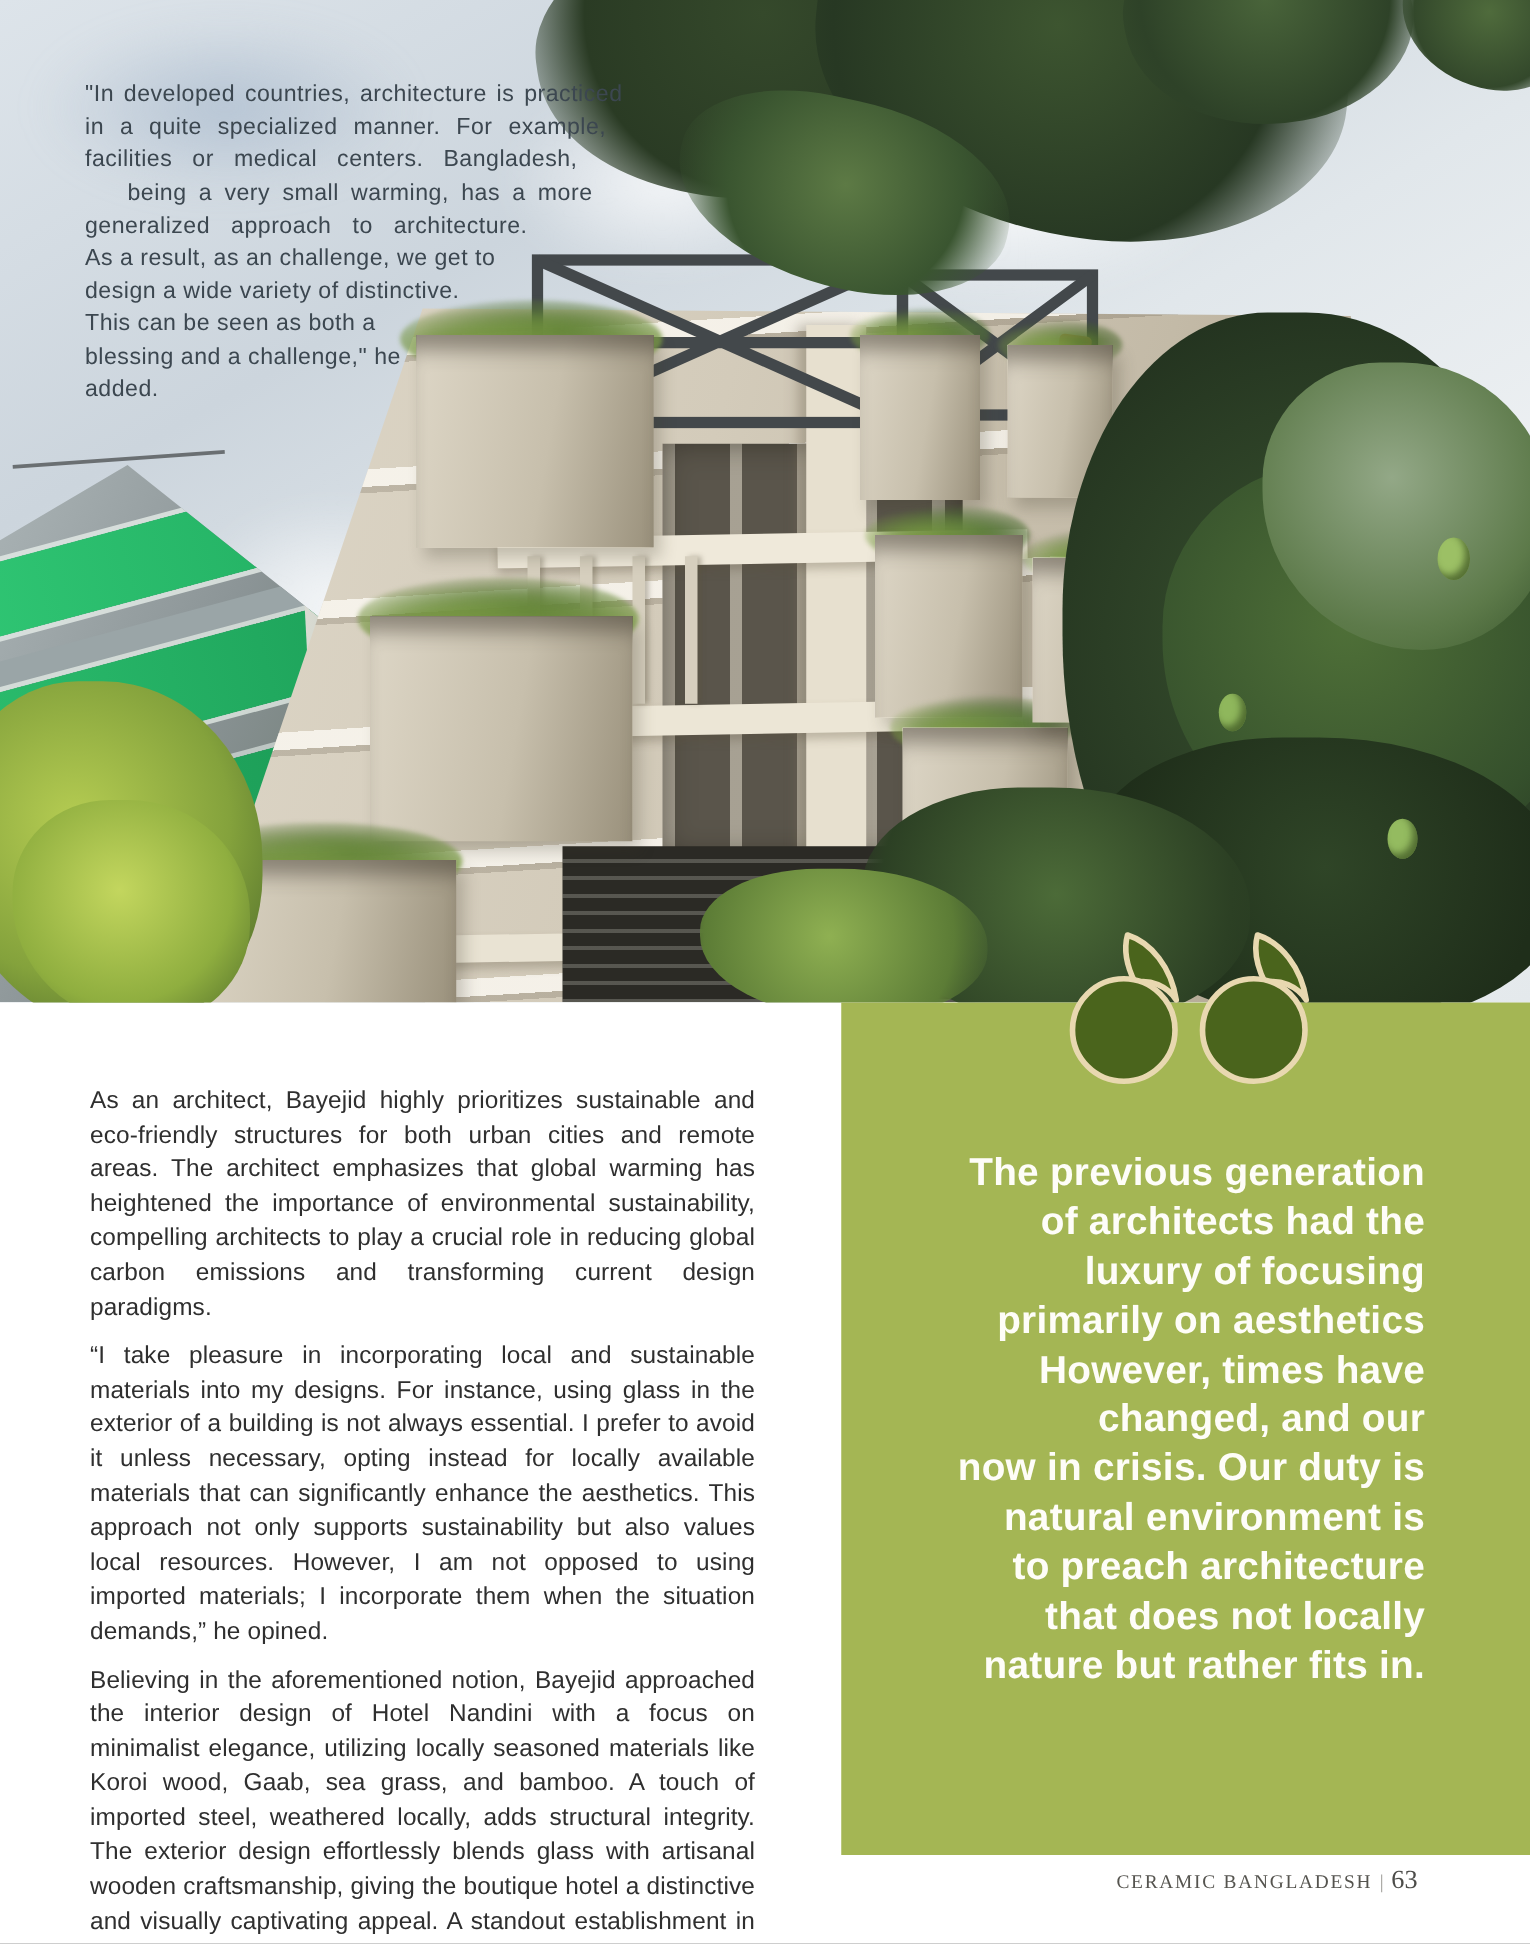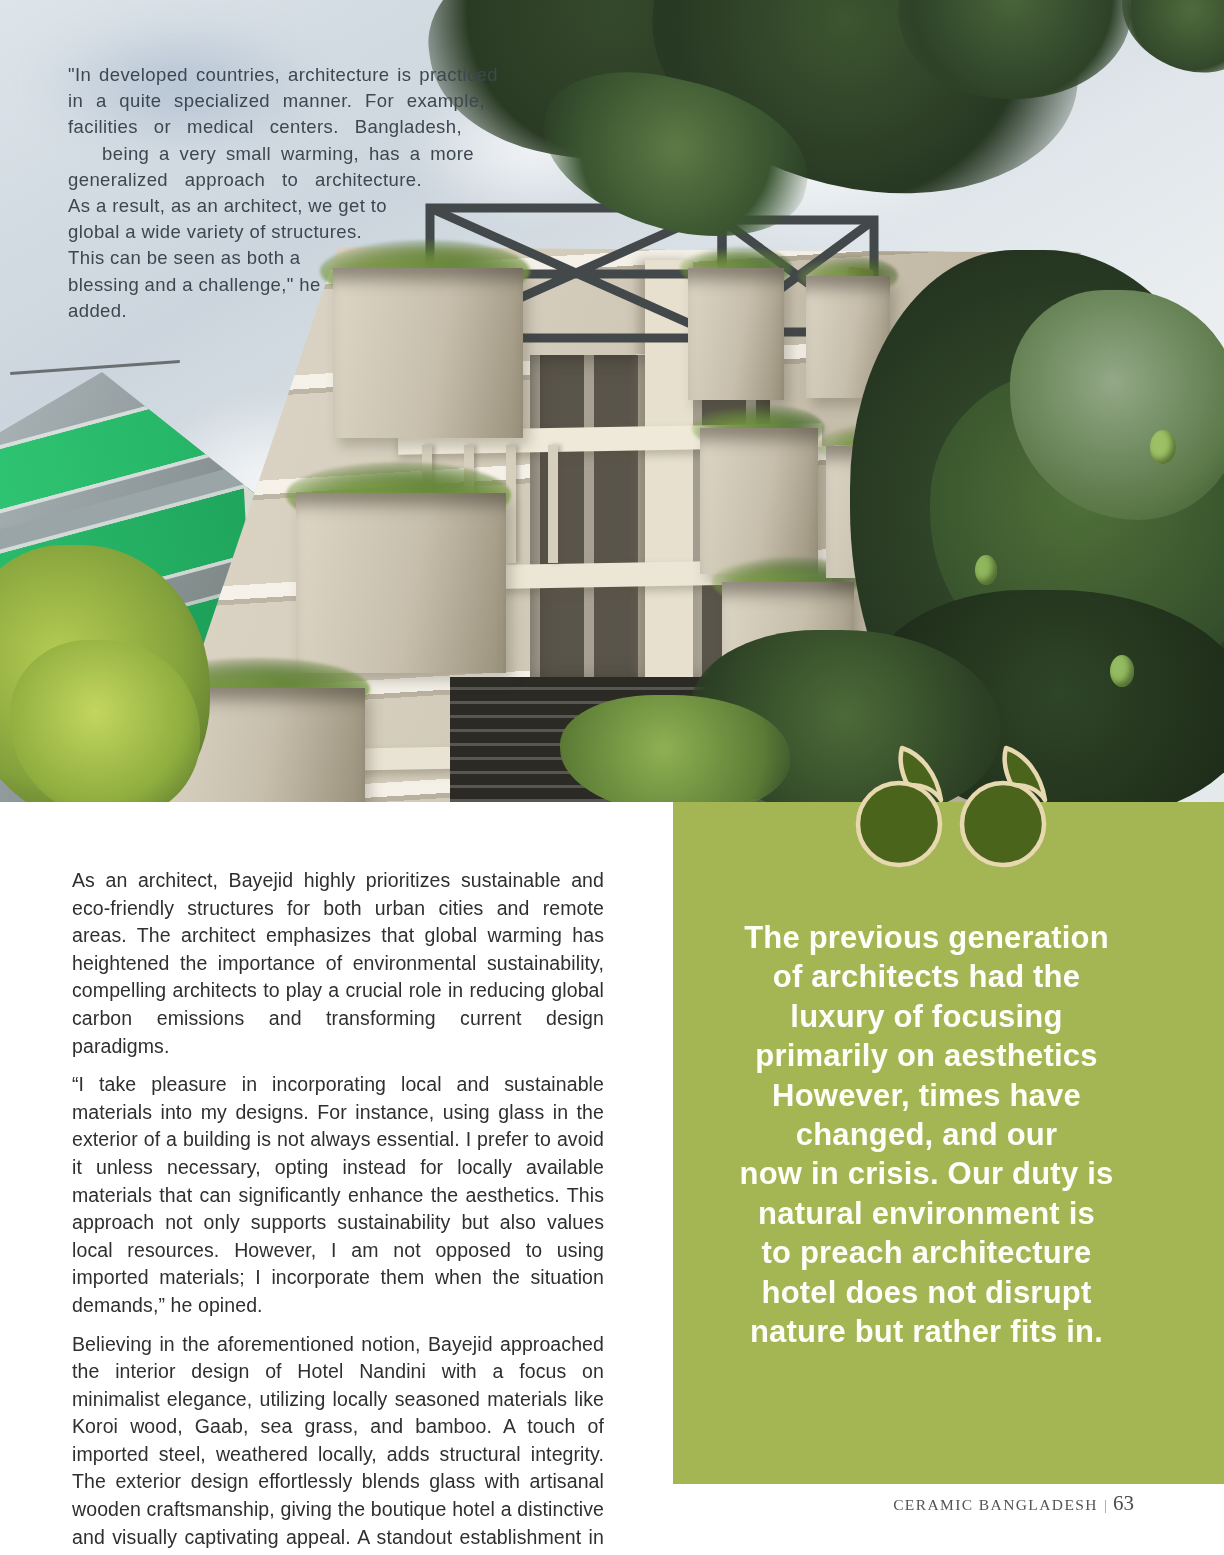--- a/index.html
+++ b/index.html
@@ -59,21 +59,21 @@
   .article p{margin:0 0 11px 0;}
 
   
   .pullquote{
     position:absolute;left:673px;top:802px;width:551px;height:682px;
     background:var(--panel);
   }
   .quotes{position:absolute;left:176px;top:-70px;width:212px;height:136px;}
   .pq-text{
     position:absolute;left:40px;right:84px;top:116px;
-    text-align:center;color:var(--pq-text);
+    text-align:right;color:var(--pq-text);
     font-size:31px;line-height:39.4px;font-weight:700;letter-spacing:.2px;
   }
   .pq-line{white-space:nowrap;}
 
   
   .footer{
     position:absolute;top:1491px;right:90px;
     font-family:"Liberation Serif",serif;color:var(--footer-text);
     font-size:15.5px;letter-spacing:1.4px;
   }
@@ -165,22 +165,22 @@
     <div class="ab" style="left:1150px;top:430px;width:26px;height:34px;border-radius:50%;background:#9cc065;box-shadow:inset -4px -4px 6px rgba(40,60,20,.6);"></div>
     <div class="ab" style="left:975px;top:555px;width:22px;height:30px;border-radius:50%;background:#8fb75c;box-shadow:inset -4px -4px 6px rgba(40,60,20,.6);"></div>
     <div class="ab" style="left:1110px;top:655px;width:24px;height:32px;border-radius:50%;background:#94bb60;box-shadow:inset -4px -4px 6px rgba(40,60,20,.6);"></div>
 
     <div class="overlay-quote" id="overlayQuote">
         <div class="oq-line">"In developed countries, architecture is practiced</div>
         <div class="oq-line">in a quite specialized manner. For example,</div>
         <div class="oq-line">facilities or medical centers. Bangladesh,</div>
         <div class="oq-line">being a very small warming, has a more</div>
         <div class="oq-line">generalized approach to architecture.</div>
-        <div class="oq-line">As a result, as an architect, we get to</div>
-        <div class="oq-line">global a wide variety of structures.</div>
+        <div class="oq-line">As a result, as an challenge, we get to</div>
+        <div class="oq-line">design a wide variety of distinctive.</div>
         <div class="oq-line">This can be seen as both a</div>
         <div class="oq-line">blessing and a challenge," he</div>
         <div class="oq-line">added.</div>
       </div>
   </section>
 
   <section class="article" id="articleBody">
       <p>As an architect, Bayejid highly prioritizes sustainable and eco-friendly structures for both urban cities and remote areas. The architect emphasizes that global warming has heightened the importance of environmental sustainability, compelling architects to play a crucial role in reducing global carbon emissions and transforming current design paradigms.</p>
       <p>“I take pleasure in incorporating local and sustainable materials into my designs. For instance, using glass in the exterior of a building is not always essential. I prefer to avoid it unless necessary, opting instead for locally available materials that can significantly enhance the aesthetics. This approach not only supports sustainability but also values local resources. However, I am not opposed to using imported materials; I incorporate them when the situation demands,” he opined.</p>
       <p>Believing in the aforementioned notion, Bayejid approached the interior design of Hotel Nandini with a focus on minimalist elegance, utilizing locally seasoned materials like Koroi wood, Gaab, sea grass, and bamboo. A touch of imported steel, weathered locally, adds structural integrity. The exterior design effortlessly blends glass with artisanal wooden craftsmanship, giving the boutique hotel a distinctive and visually captivating appeal. A standout establishment in the surroundings.</p>
@@ -198,21 +198,21 @@
     <div class="pq-text" id="pqText">
         <div class="pq-line">The previous generation</div>
         <div class="pq-line">of architects had the</div>
         <div class="pq-line">luxury of focusing</div>
         <div class="pq-line">primarily on aesthetics</div>
         <div class="pq-line">However, times have</div>
         <div class="pq-line">changed, and our</div>
         <div class="pq-line">now in crisis. Our duty is</div>
         <div class="pq-line">natural environment is</div>
         <div class="pq-line">to preach architecture</div>
-        <div class="pq-line">hotel does not disrupt</div>
+        <div class="pq-line">that does not locally</div>
         <div class="pq-line">nature but rather fits in.</div>
       </div>
   </aside>
 
   <footer class="footer">
     <span>CERAMIC BANGLADESH</span><span class="sep">|</span><span class="pnum">63</span>
   </footer>
 
 </div>
 

